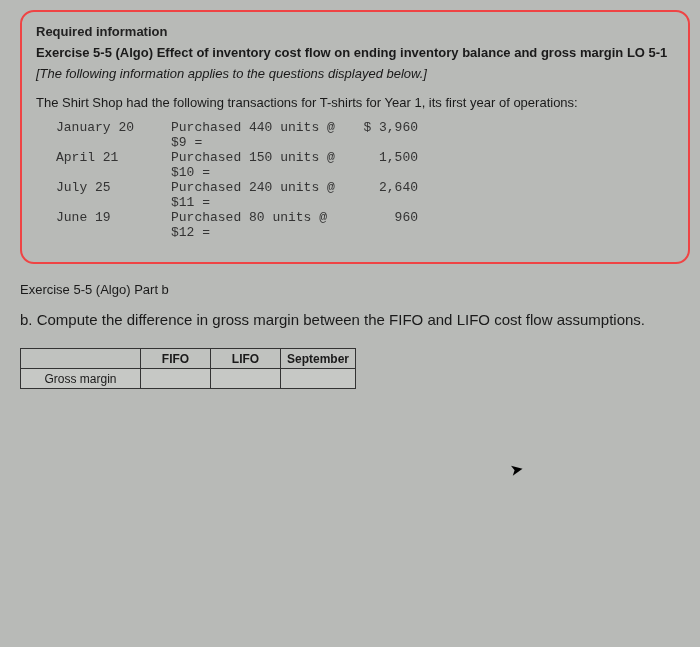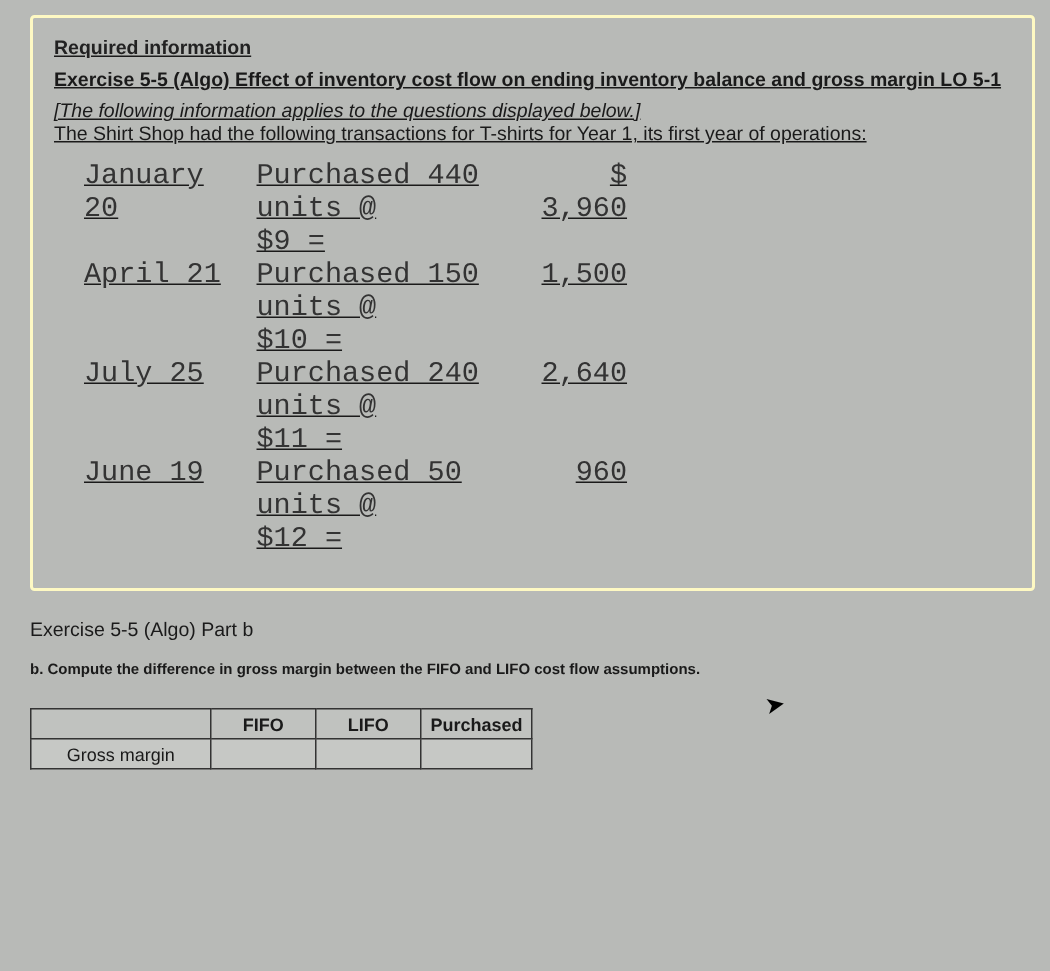--- a/index.html
+++ b/index.html
@@ -7,60 +7,60 @@
       font-family: Arial, Helvetica, sans-serif;
       background: #b8bab7;
       width: 700px;
       height: 647px;
       padding: 10px 10px 10px 20px;
       color: #1a1a1a;
       font-size: 13px;
       overflow: hidden;
     }
     .outer-border {
-      border: 2px solid #fef9c3;
-      border-radius: 3px;
+      border: 2px solid #ef4444;
+      border-radius: 14px;
       padding: 12px 14px;
       background: #b8bab7;
       margin-bottom: 18px;
-      text-decoration: underline;
     }
     .required-info {
       font-weight: bold;
       color: #222;
       margin-bottom: 6px;
     }
     .exercise-title {
       font-weight: bold;
       margin-bottom: 6px;
     }
     .instruction-italic {
       font-style: italic;
+      margin-bottom: 14px;
     }
     .transactions-intro {
       margin-bottom: 10px;
     }
     .tx-table {
       border-collapse: collapse;
       margin-left: 20px;
       margin-bottom: 10px;
     }
     .tx-table td {
       padding: 0 8px 0 0;
       vertical-align: top;
       font-family: "Courier New", Courier, monospace;
-      font-size: 19px;
+      font-size: 13px;
       color: #333;
     }
     .tx-date { width: 115px; }
     .tx-desc { width: 190px; }
     .tx-amt { text-align: right; width: 65px; }
     .sold-note { margin-top: 4px; font-size: 12.5px;}
     .part-b-title { font-weight: normal; margin-bottom: 14px; }
-    .part-b-instr { margin-bottom: 20px; font-size:10px;font-weight:bold;}
+    .part-b-instr { margin-bottom: 20px; font-size:15px;}
     .answer-table {
       border-collapse: collapse;
       margin-left: 0;
     }
     .answer-table td, .answer-table th {
       border: 1px solid #333;
       background: #c6c8c5;
       font-size: 12px;
       padding: 2px 6px;
       text-align: center;
@@ -115,40 +115,40 @@
       <td class="tx-date">July 25</td>
       <td class="tx-desc">
         <span>Purchased 240 units @</span><br>
         <span>$11 =</span>
       </td>
       <td class="tx-amt">2,640</td>
     </tr>
     <tr>
       <td class="tx-date">June 19</td>
       <td class="tx-desc">
-        <span>Purchased 50 units @</span><br>
+        <span>Purchased 80 units @</span><br>
         <span>$12 =</span>
       </td>
       <td class="tx-amt">960</td>
     </tr>
   </tbody>
     </table>
 
 </div>
 
 <div class="part-b-title">Exercise 5-5 (Algo) Part b</div>
 <div class="part-b-instr">b. Compute the difference in gross margin between the FIFO and LIFO cost flow assumptions.</div>
 
 <table class="answer-table">
   <tbody>
       <tr>
     <th class="rowlabel"></th>
     <th class="colcell">FIFO</th>
     <th class="colcell">LIFO</th>
-    <th class="colcell">Purchased</th>
+    <th class="colcell">September</th>
   </tr>
   <tr>
     <td class="rowlabel">Gross margin</td>
     <td class="colcell"></td>
     <td class="colcell"></td>
     <td class="colcell"></td>
   </tr>
 </tbody>
   </table>
 

